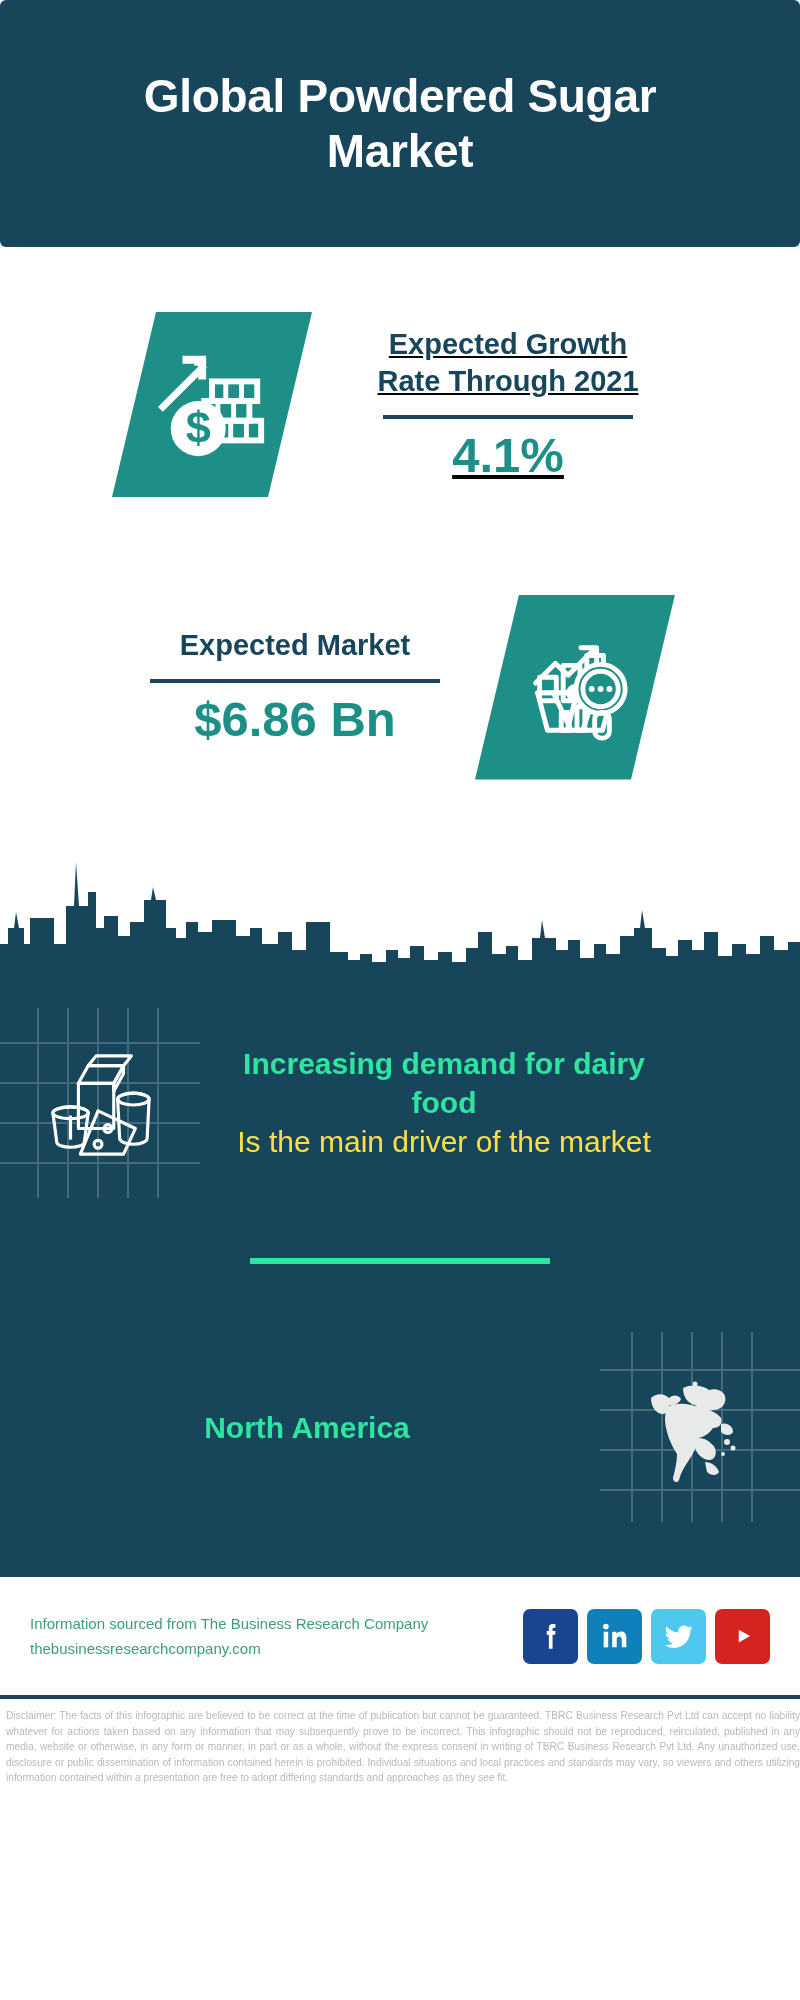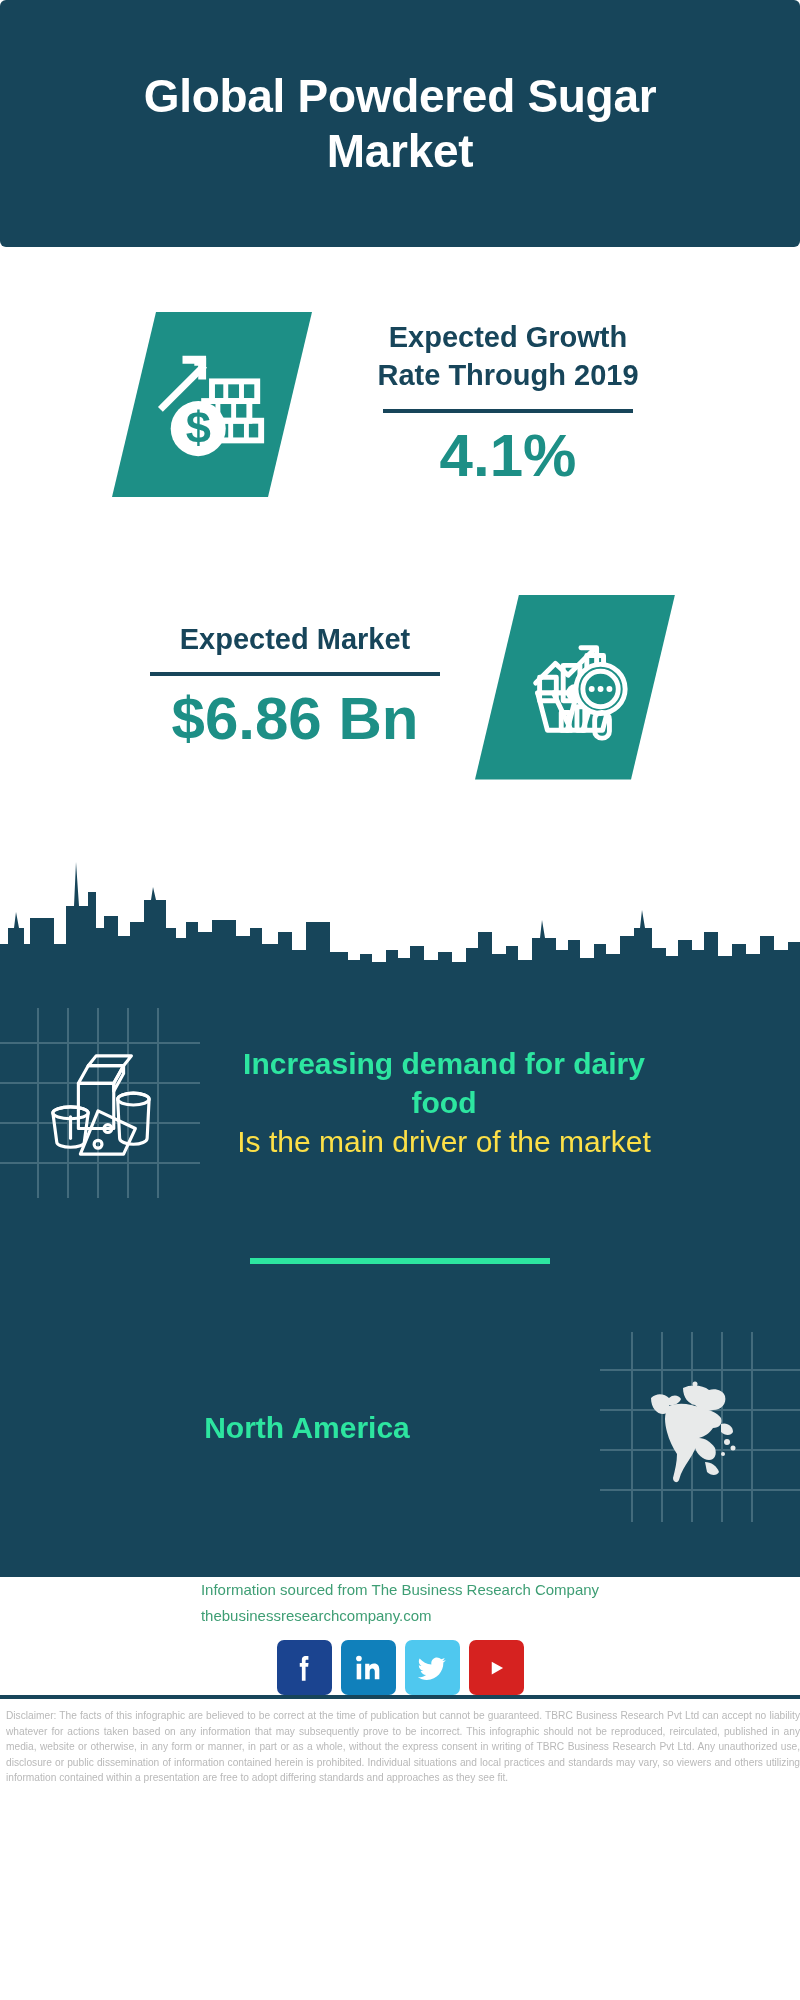--- a/index.html
+++ b/index.html
@@ -59,25 +59,25 @@
     font-weight:bold;
     line-height:1.3;
   }
   .stat-rule {
     width:250px; height:4px;
     background:#17455a;
     margin:14px auto 8px auto;
   }
   .stat-value {
     color:#1d8f86;
-    font-size:60px;
+    font-size:49px;
     font-weight:bold;
     line-height:1.15;
   }
-  .stat-row.growth .stat-text { width:360px; margin-left:16px; }
+  .stat-row.growth .stat-text { width:360px; margin-left:16px;text-decoration:underline; }
   .stat-row.size  .stat-text  { width:340px; margin-right:10px; }
   .stat-row.size  .stat-rule  { width:290px; }
 
   
   .dark-panel {
     position:relative;
     width:800px;
     height:745px;
     background:transparent;
   }
@@ -142,21 +142,20 @@
 
   
   .footer-strip {
     width:800px; height:122px;
     background:#ffffff;
     display:flex;
     align-items:center;
     justify-content:space-between;
     padding:0 30px 0 30px;
     border-bottom:4px solid #17455a;
-    flex-direction:column;
   }
   .source-text { color:#3e9e74; font-size:15px; line-height:1.7; }
   .socials { display:flex; gap:9px; align-items:center; }
   .social {
     width:55px; height:55px;
     border-radius:7px;
     display:flex; align-items:center; justify-content:center;
   }
   .s-fb { background:#1b4490; }
   .s-li { background:#1080bb; }
@@ -205,21 +204,21 @@
           <line x1="95" y1="76" x2="95" y2="96"></line>
         </g>
         <circle cx="46" cy="84" r="28" fill="#ffffff"></circle>
         <text x="46" y="99" font-family="Liberation Sans, sans-serif" font-size="46" font-weight="bold" fill="#1d8f86" text-anchor="middle">$</text>
       </svg>
     </div>
   </div>
 
   <div class="stat-text">
     <div class="stat-label">Expected Growth</div>
-    <div class="stat-label">Rate Through 2019</div>
+    <div class="stat-label">Rate Through 2021</div>
     <div class="stat-rule"></div>
     <div class="stat-value">4.1%</div>
   </div>
 </div>
 
 <div class="stat-row size">
 
   <div class="stat-text">
     <div class="stat-label">Expected Market</div>
     <div class="stat-rule"></div>

